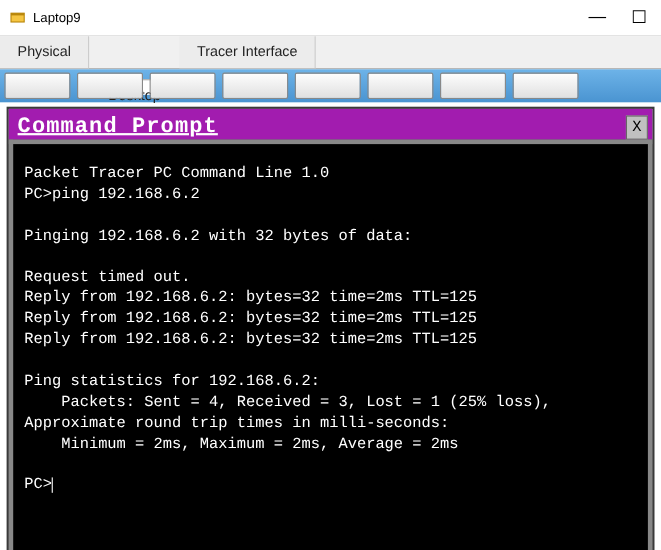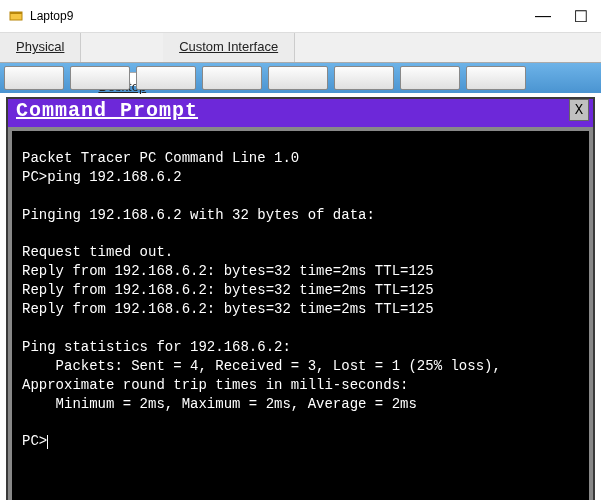--- a/index.html
+++ b/index.html
@@ -30,21 +30,20 @@
   border-bottom: 1px solid #aaa;
   height: 30px;
 }
 .tab {
   padding: 6px 16px;
   font-size: 13px;
   color: #222;
   cursor: pointer;
   border-right: 1px solid #ccc;
   background: #ececec;
-  text-decoration: underline;
 }
 .tab.active {
   background: #fff;
   border-bottom: 1px solid #fff;
   margin-bottom: -1px;
   border-top: 1px solid #aaa;
   border-left: 1px solid #aaa;
   border-right: 1px solid #aaa;
   margin-top: 39px;
 }
@@ -62,24 +61,24 @@
   background: linear-gradient(#fdfdfd, #e0e0e0);
   border: 1px solid #888;
   border-radius: 2px;
   cursor: pointer;
 }
 .frame-outer {
   margin: 4px 6px 0 6px;
   border: 2px solid #3a3a3a;
 }
 .cmd-titlebar {
-  background: #6d28d9;
+  background: #a21caf;
   height: 28px;
   display: flex;
-  align-items: flex-start;
+  align-items: flex-end;
   justify-content: space-between;
   padding: 0 4px 0 8px;
 }
 .cmd-title {
   font-family: "Courier New", monospace;
   font-size: 20px;
   color: #fff;
   font-weight: bold;
   text-decoration: underline;
   letter-spacing: 1px;
@@ -134,21 +133,21 @@
   </div>
   <div class="titlebar-controls">
     <div class="ctrl">—</div>
     <div class="ctrl">☐</div>
   </div>
 </div>
 
 <div class="tabs">
   <div class="tab">Physical</div>
   <div class="tab active">Desktop</div>
-  <div class="tab">Custom Interface</div>
+  <div class="tab">Tracer Interface</div>
 </div>
 
 <div class="toolbar-strip">
   <div class="tool-btn"></div>
   <div class="tool-btn"></div>
   <div class="tool-btn"></div>
   <div class="tool-btn"></div>
   <div class="tool-btn"></div>
   <div class="tool-btn"></div>
   <div class="tool-btn"></div>

